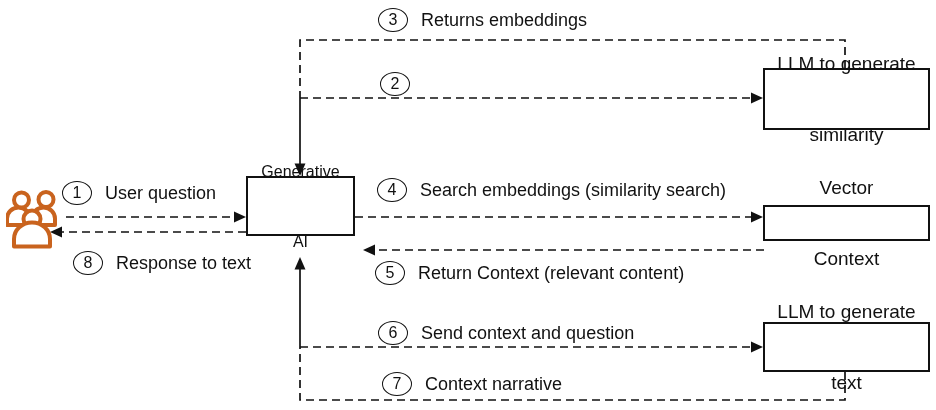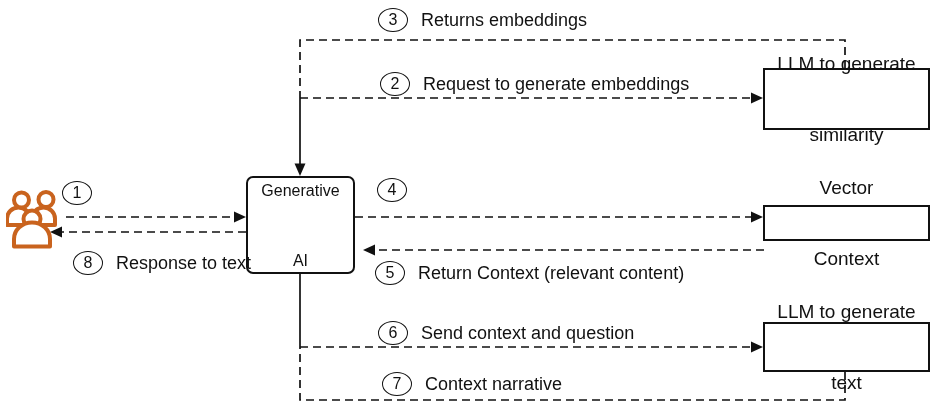--- a/index.html
+++ b/index.html
@@ -33,22 +33,22 @@
     display: flex;
     flex-direction: column;
     align-items: center;
     justify-content: center;
     text-align: center;
     z-index: 2;
     gap: 47px;
   }
   .node span { display: block; }
   .node-app {
-    left: 246px; top: 176px; width: 109px; height: 98px;
-    font-size: 16px; line-height: 23px; border-radius: 7px;
+    left: 246px; top: 176px; width: 109px; height: 60px;
+    font-size: 16px; line-height: 23px;
   }
   .node-right {
     left: 763px; width: 167px;
     font-size: 19px; line-height: 24px;
   }
   .node-llm-embeddings { top: 68px;  height: 62px; }
   .node-vector-db      { top: 205px; height: 36px; }
   .node-llm-text       { top: 322px; height: 50px; }
 
   .step {
@@ -148,31 +148,32 @@
     <span>Context</span>
   </div>
 
   <div class="node node-right node-llm-text">
     <span>LLM to generate</span>
     <span>text</span>
   </div>
 
   <div class="step step-1">
     <span class="badge">1</span>
+    <span class="lbl">User question</span>
   </div>
   <div class="step step-2">
     <span class="badge">2</span>
-    <span class="lbl">Request to generate embeddings</span>
   </div>
   <div class="step step-3">
     <span class="badge">3</span>
     <span class="lbl">Returns embeddings</span>
   </div>
   <div class="step step-4">
     <span class="badge">4</span>
+    <span class="lbl">Search embeddings (similarity search)</span>
   </div>
   <div class="step step-5">
     <span class="badge">5</span>
     <span class="lbl">Return Context (relevant content)</span>
   </div>
   <div class="step step-6">
     <span class="badge">6</span>
     <span class="lbl">Send context and question</span>
   </div>
   <div class="step step-7">

